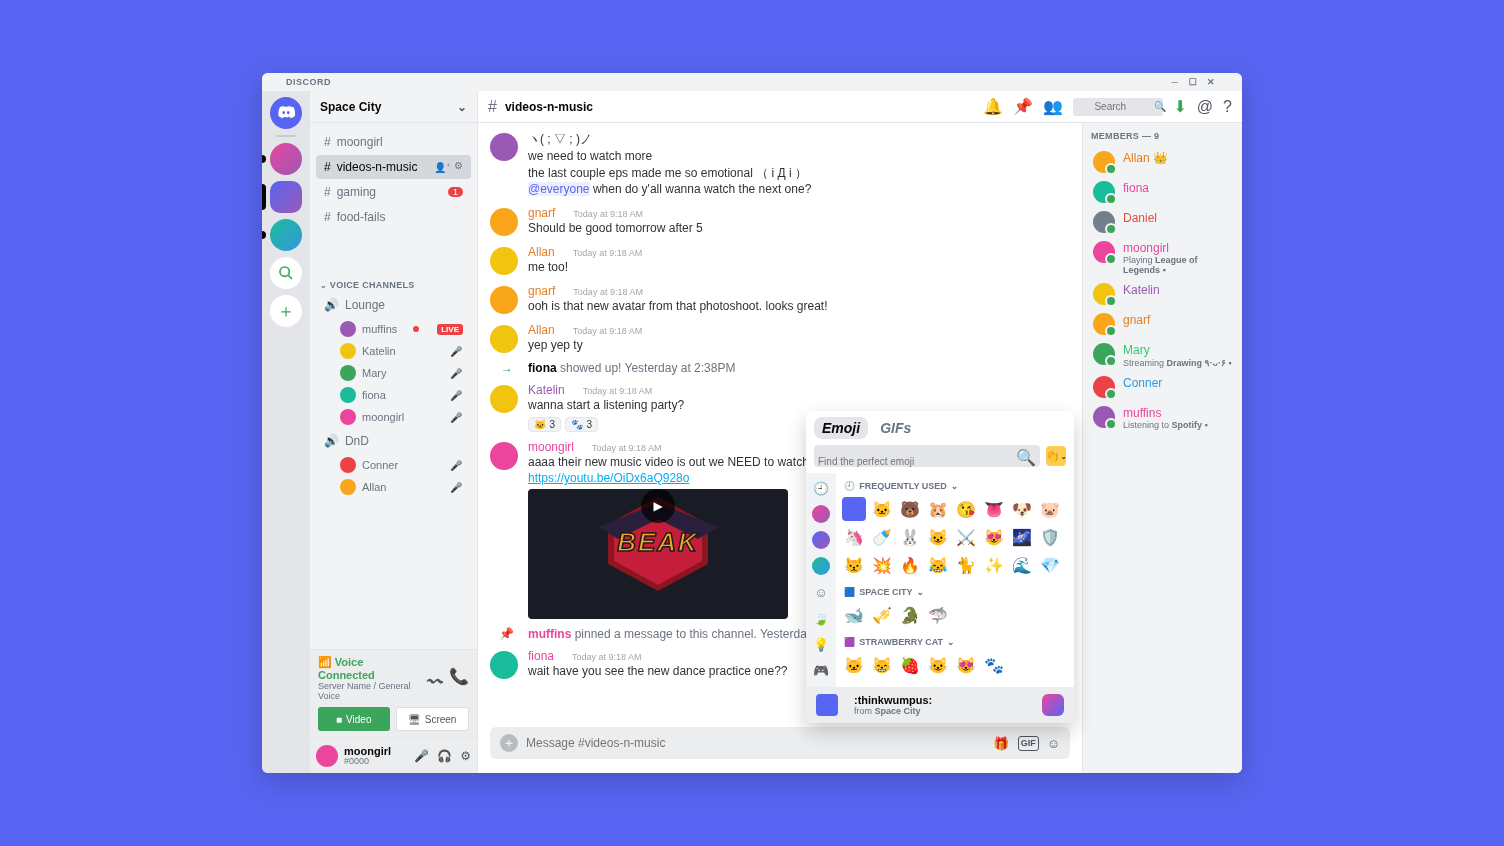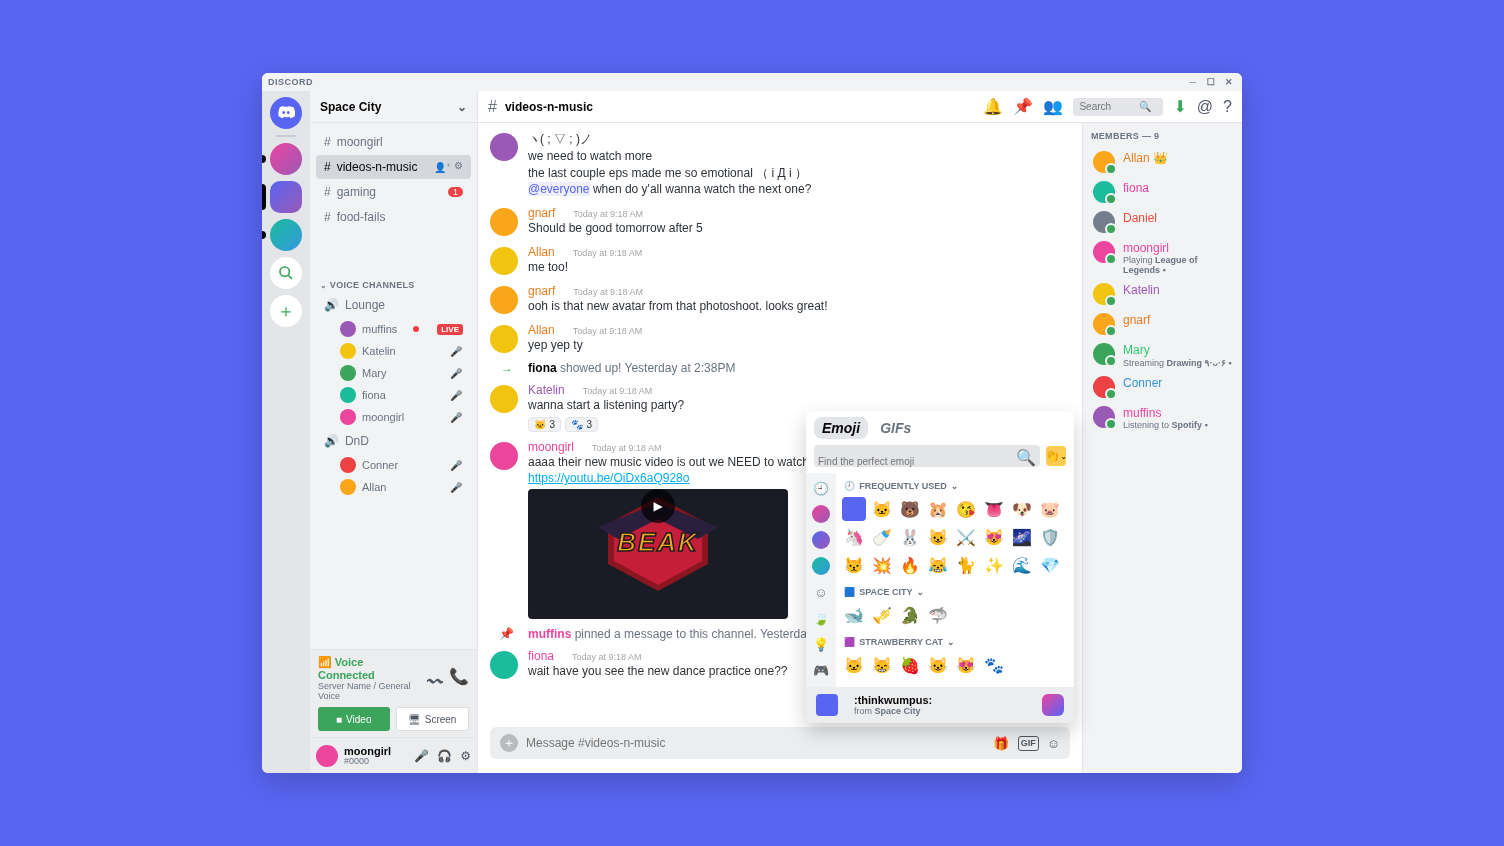--- a/index.html
+++ b/index.html
@@ -1,18 +1,18 @@
 <!DOCTYPE html>
 <html><head>
 <meta charset="utf-8">
 <style>
 * { box-sizing: border-box; margin: 0; padding: 0; }
 body { background: #5865f2; width: 1504px; height: 846px; font-family: -apple-system, BlinkMacSystemFont, "Segoe UI", Helvetica, sans-serif; overflow: hidden; display: flex; align-items: center; justify-content: center; }
 .app-window { width: 980px; height: 700px; background: #f2f3f5; border-radius: 6px; overflow: hidden; display: flex; flex-direction: column; box-shadow: 0 8px 30px rgba(0,0,0,0.2); }
-.titlebar { height: 18px; background: #f2f3f5; display: flex; align-items: center; padding: 0 6px; font-size: 9px; color: #6a7480; letter-spacing: 0.5px; font-weight: 600; }
+.titlebar { height: 18px; background: #f2f3f5; display: flex; align-items: center; padding: 0 24px; font-size: 9px; color: #6a7480; letter-spacing: 0.5px; font-weight: 600; }
 .titlebar .spacer { flex: 1; }
 .titlebar .winbtn { width: 14px; height: 14px; margin-left: 4px; color: #6a7480; display: flex; align-items: center; justify-content: center; cursor: pointer; }
 .app-body { flex: 1; display: flex; min-height: 0; }
 
 
 .server-rail { width: 48px; background: #e3e5e8; display: flex; flex-direction: column; align-items: center; padding-top: 6px; gap: 6px; }
 .rail-item { width: 32px; height: 32px; border-radius: 16px; background: #fff; display: flex; align-items: center; justify-content: center; cursor: pointer; position: relative; }
 .rail-item.home { background: #5865f2; color: #fff; }
 .rail-sep { width: 20px; height: 2px; background: #c7ccd1; border-radius: 1px; }
 .rail-item.active::before { content:""; position:absolute; left:-8px; width:4px; height:26px; background:#060607; border-radius:0 4px 4px 0; }
@@ -51,21 +51,21 @@
 .user-panel .name { font-size:11px; font-weight:600; color:#060607; line-height:1; }
 .user-panel .tag { font-size:9px; color:#6a7480; line-height:1; }
 .user-panel .icons { margin-left:auto; display:flex; gap:8px; color:#4f5660; font-size:12px; }
 
 
 .main { flex:1; display:flex; flex-direction:column; background:#fff; min-width:0; }
 .chan-header { height:32px; display:flex; align-items:center; padding:0 10px; border-bottom:1px solid #e3e5e8; gap:8px; }
 .chan-header .hash { color:#6a7480; font-size:16px; }
 .chan-header .title { font-size:12px; font-weight:600; color:#060607; }
 .chan-header .tools { margin-left:auto; display:flex; align-items:center; gap:10px; color:#4f5660; }
-.chan-header .search { background:#e3e5e8; border-radius:3px; height:18px; width:90px; display:flex; align-items:center; padding:0 6px; font-size:10px; color:#6a7480; }
+.chan-header .search { background:#e3e5e8; border-radius:3px; height:18px; width:90px; display:flex; align-items:center; padding:0 21px; font-size:10px; color:#6a7480; }
 .chan-header .search input { border:none; background:transparent; outline:none; font-size:10px; width:60px; }
 
 .content-row { flex:1; display:flex; min-height:0; }
 .chat { flex:1; display:flex; flex-direction:column; min-width:0; position:relative; }
 .messages { flex:1; overflow:hidden; padding:4px 12px; font-size:12px; color:#2e3338; }
 .msg { display:flex; gap:10px; padding:4px 0; }
 .msg .av { width:28px; height:28px; border-radius:50%; flex-shrink:0; margin-top:2px; }
 .msg .body { flex:1; min-width:0; }
 .msg .hdr { display:flex; align-items:baseline; gap:6px; }
 .msg .author { font-size:12px; font-weight:500; }

